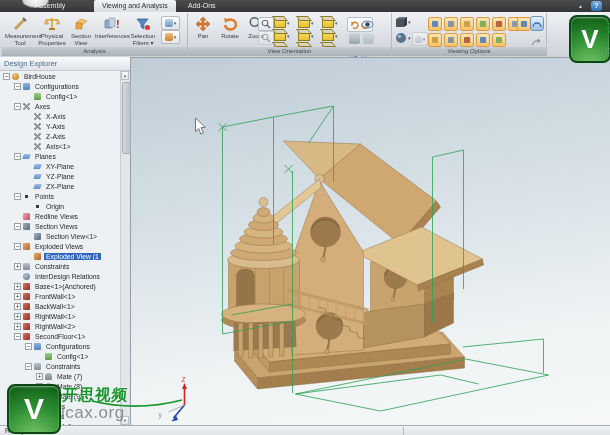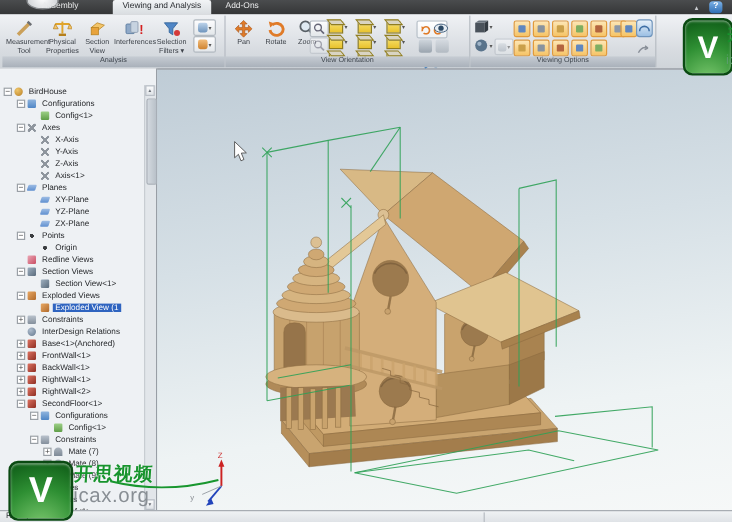--- a/index.html
+++ b/index.html
@@ -343,20 +343,21 @@
       <div style="position:absolute;left:139px;top:20px;width:10px;height:9px;">
         <svg width="10" height="9">
             <path d="M1,7 Q4,1 9,3 M9,3 l-2.5,-1.8 M9,3 l-2.8,1.4" stroke="#8a9099" stroke-width="1.2" fill="none"></path>
           </svg>
       </div>
       <div class="glabel">Viewing Options</div>
     </div>
   </div>
 
   <div class="sidebar">
+    <div class="sbheader">Design Explorer</div>
     <div class="tree">
         <div class="trow" style="padding-left: 3px;">
           <span class="texp">−</span>
           <span class="ti ti-assembly"></span>
           <span class="tlab">BirdHouse</span>
         </div>
         <div class="trow" style="padding-left: 14px;">
           <span class="texp">−</span>
           <span class="ti ti-config"></span>
           <span class="tlab">Configurations</span>

